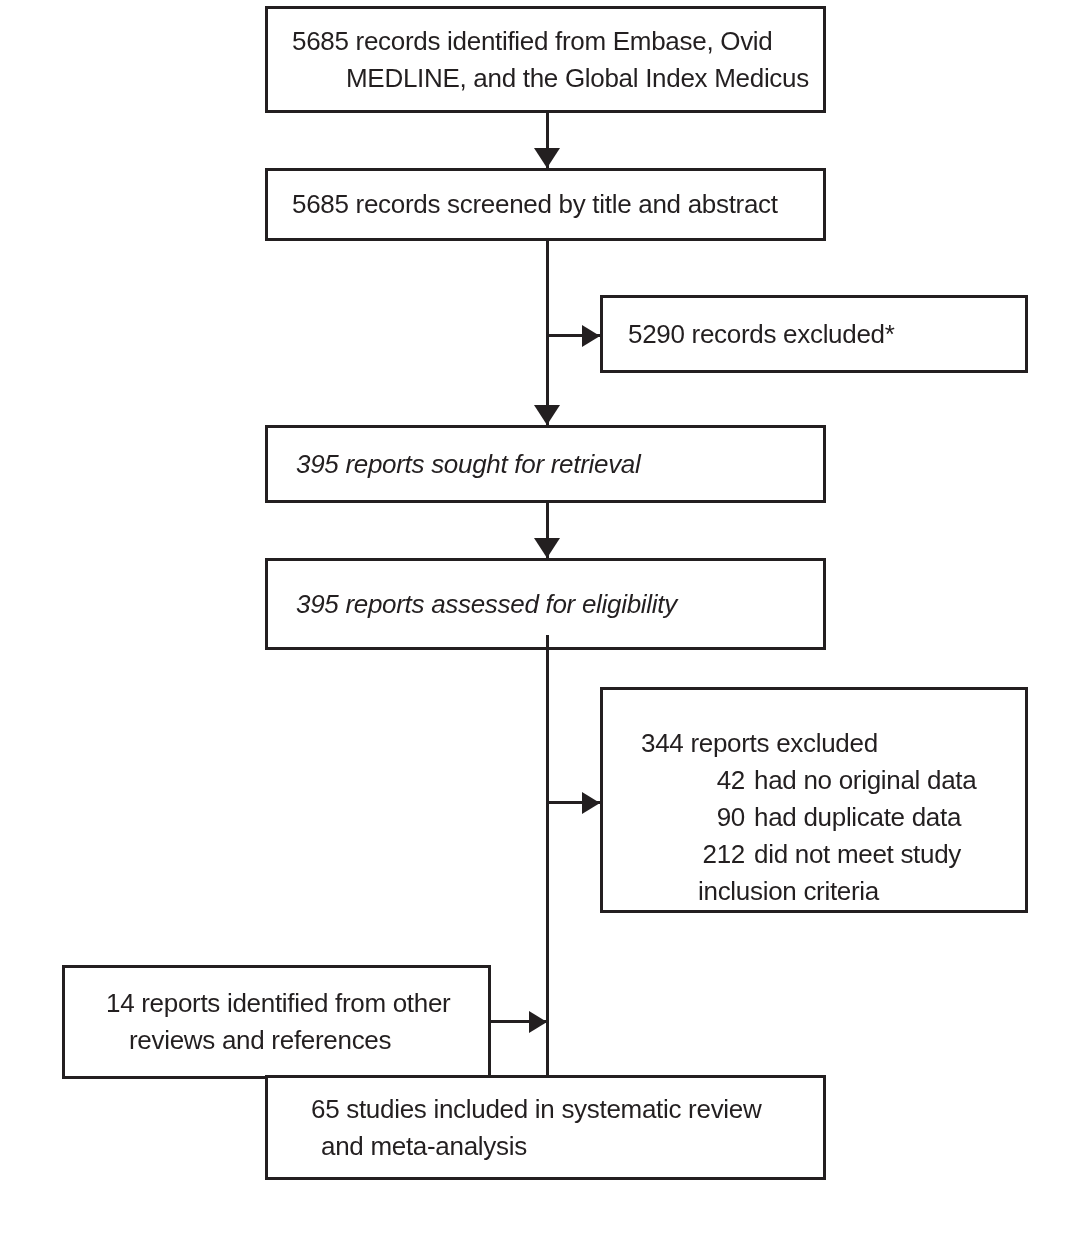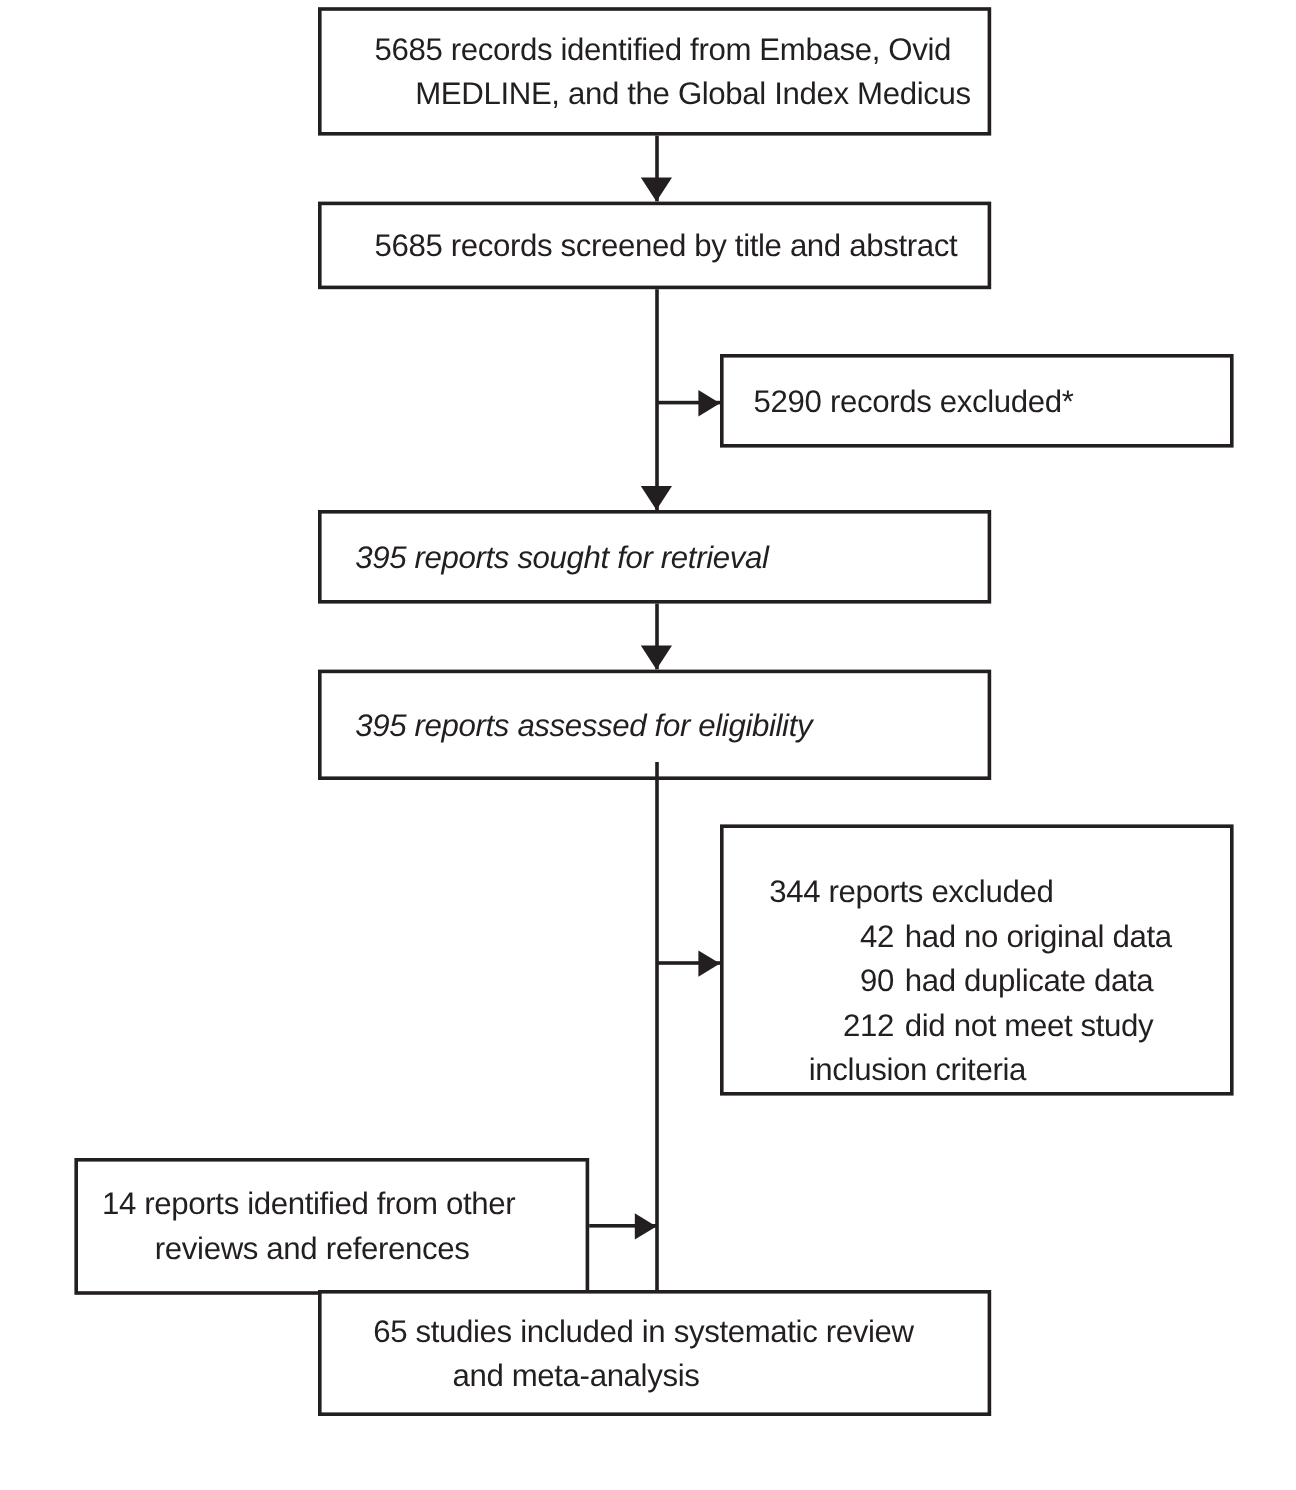--- a/index.html
+++ b/index.html
@@ -55,30 +55,30 @@
   }
   .item { display: flex; }
   .item .num {
     display: inline-block;
     width: 142px;
     text-align: right;
     margin-right: 9px;
     flex: 0 0 auto;
   }
   
-  .pl20 { padding-left: 20px; }
-  .pl24 { padding-left: 24px; margin-left: 20px; }
+  .pl20 { padding-left: 20px; margin-left: 21px; }
+  .pl24 { padding-left: 24px; }
   .pl25 { padding-left: 25px; }
   .pl28 { padding-left: 28px; font-style: italic; }
   .pl38 { padding-left: 38px; }
   .pl43 { padding-left: 43px; }
   .pl64 { padding-left: 64px; }
-  .pl75 { padding-left: 109px; }
+  .pl75 { padding-left: 53px; }
   .pl78 { padding-left: 78px; }
-  .pl150 { padding-left: 71px; }
+  .pl150 { padding-left: 71px; margin-left: 24px; }
 </style>
 </head>
 <body>
 
 <div class="canvas">
 
   <div class="box" style="left:265px; top:6px; width:561px; height:107px;">
     <div class="ln pl24">5685 records identified from Embase, Ovid</div>
     <div class="ln pl78">MEDLINE, and the Global Index Medicus</div>
   </div>

